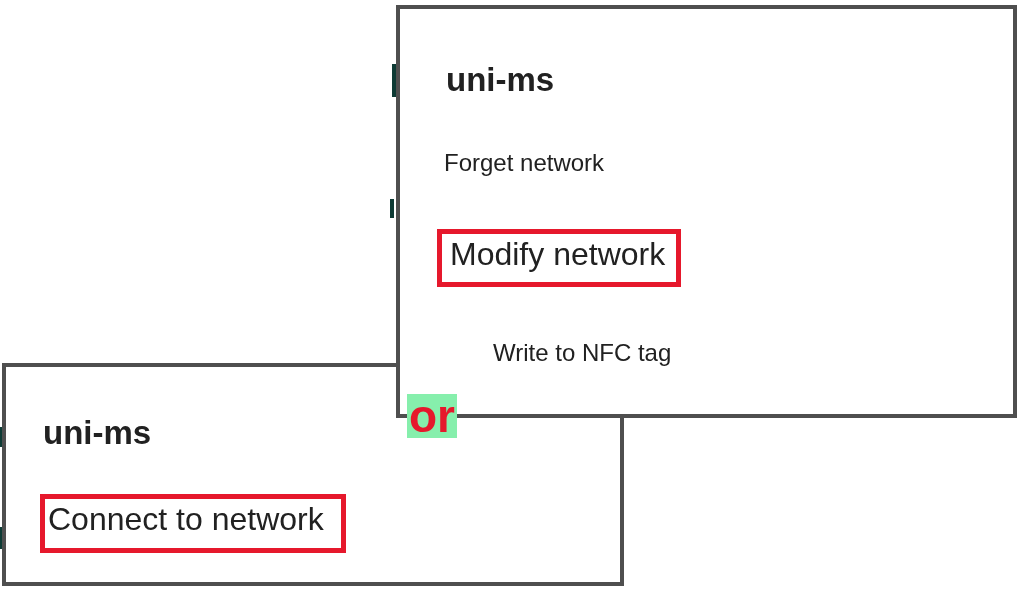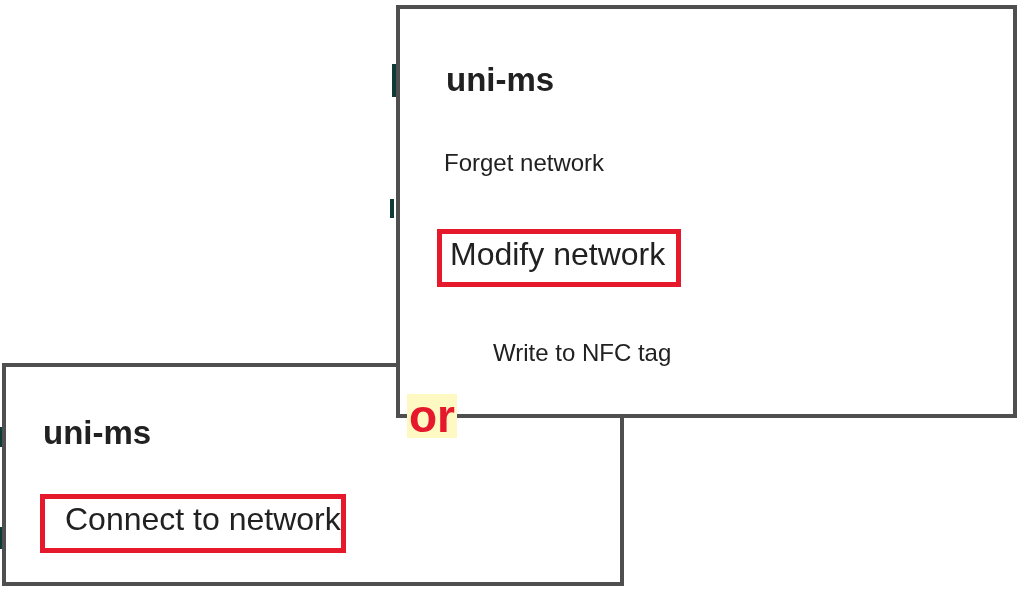--- a/index.html
+++ b/index.html
@@ -49,32 +49,32 @@
   }
   
   .t-title { left: 46px; top: 51px; }
   .t-item-forget { left: 44px; top: 134px; }
   .t-box-modify { left: 37px; top: 220px; width: 244px; height: 58px; }
   .t-box-modify .menu-item-text { padding-left: 8px; }
   .t-item-nfc { left: 45px; top: 324px; margin-left: 48px; }
   
   .b-title { left: 37px; top: 46px; }
   .b-box-connect { left: 34px; top: 127px; width: 306px; height: 59px; }
-  .b-box-connect .menu-item-text { padding-left: 20px; }
+  .b-box-connect .menu-item-text { padding-left: 3px; }
   
   .or-label {
     position: absolute;
     left: 407px;
     top: 394px;
     z-index: 4;
     font-size: 46px;
     font-weight: bold;
     line-height: 44px;
     color: #e6182c;
-    background: #fef9c3;
+    background: #86efac;
     padding: 0 2px;
   }
   
   .sliver { position: absolute; background: #0e3b35; z-index: 0; }
   .sliver-a { left: 392px; top: 64px;  width: 4px; height: 33px; }
   .sliver-b { left: 390px; top: 199px; width: 4px; height: 19px; }
   .sliver-c { left: 0;     top: 427px; width: 3px; height: 20px; }
   .sliver-d { left: 0;     top: 527px; width: 3px; height: 22px; }
 </style>
 </head>

